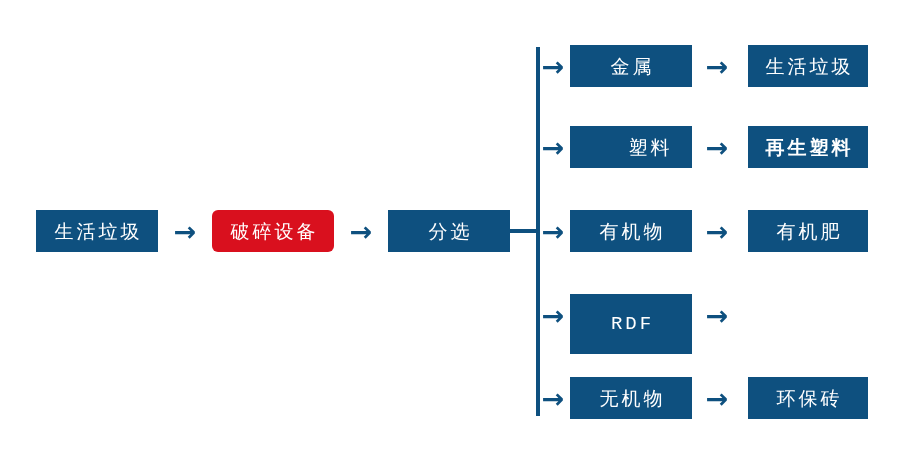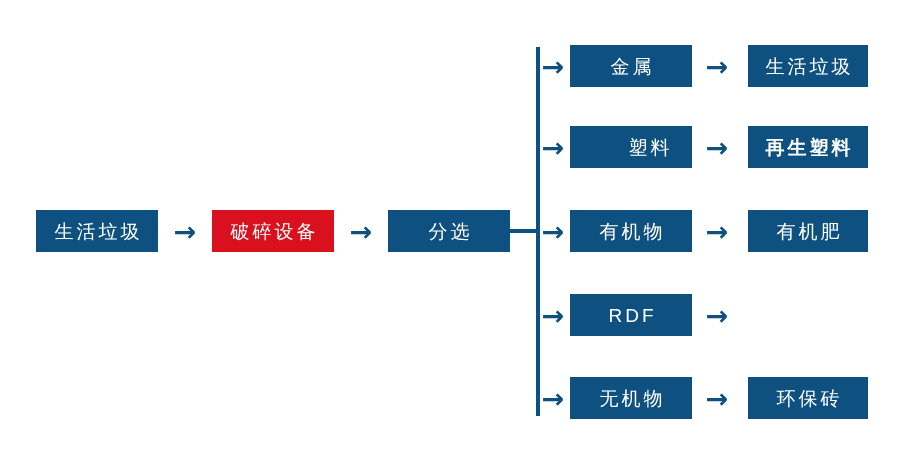--- a/index.html
+++ b/index.html
@@ -27,21 +27,21 @@
     color: #ffffff;
     font-size: 19px;
     letter-spacing: 3px;
     text-indent: 3px;
     font-weight: 400;
     line-height: 1;
     white-space: nowrap;
     font-family: "Liberation Sans", "DejaVu Sans", sans-serif;
   }
   .node.blue  { background: #0e507f; }
-  .node.red   { background: #d9101e; }
+  .node.red   { background: #d9101e; border-radius: 6px; }
 
   .arrow {
     position: absolute;
     color: #0e507f;
     font-size: 27px;
     line-height: 1;
     font-weight: 700;
     font-family: "DejaVu Sans", sans-serif;
     display: flex;
     align-items: center;
@@ -87,21 +87,21 @@
   <div class="node blue" style="left:570px; top:126px; width:122px; height:42px;padding-left:36px;">塑料</div>
   <div class="arrow" style="left:700px; top:134px; width:34px; height:26px;">→</div>
   <div class="node blue" style="left:748px; top:126px; width:120px; height:42px;font-weight:bold;">再生塑料</div>
 
   <div class="arrow" style="left:538px; top:218px; width:30px; height:26px;">→</div>
   <div class="node blue" style="left:570px; top:210px; width:122px; height:42px;">有机物</div>
   <div class="arrow" style="left:700px; top:218px; width:34px; height:26px;">→</div>
   <div class="node blue" style="left:748px; top:210px; width:120px; height:42px;">有机肥</div>
 
   <div class="arrow" style="left:538px; top:302px; width:30px; height:26px;">→</div>
-  <div class="node blue" style="left:570px; top:294px; width:122px; height:42px;">RDF</div>
+  <div class="node blue" style="left:570px; top:294px; width:122px; height:60px;font-family:Liberation Mono, monospace;">RDF</div>
   <div class="arrow" style="left:700px; top:302px; width:34px; height:26px;">→</div>
 
   <div class="arrow" style="left:538px; top:385px; width:30px; height:26px;">→</div>
   <div class="node blue" style="left:570px; top:377px; width:122px; height:42px;">无机物</div>
   <div class="arrow" style="left:700px; top:385px; width:34px; height:26px;">→</div>
   <div class="node blue" style="left:748px; top:377px; width:120px; height:42px;">环保砖</div>
 
 </div>
 
 </body></html>

